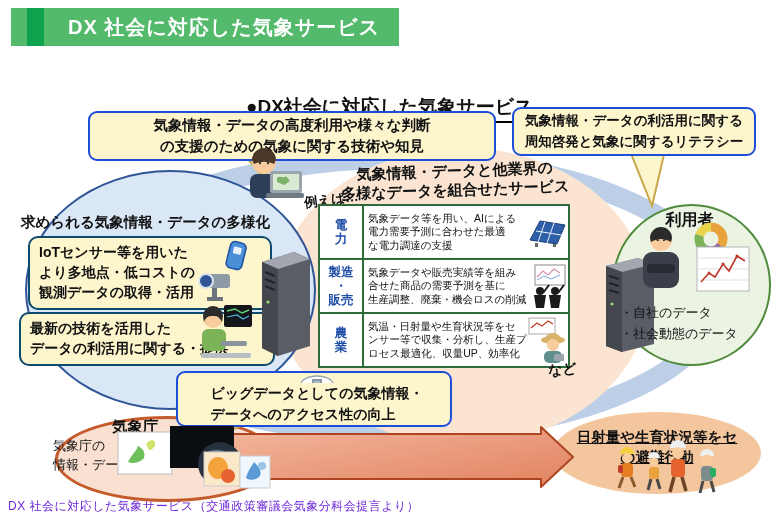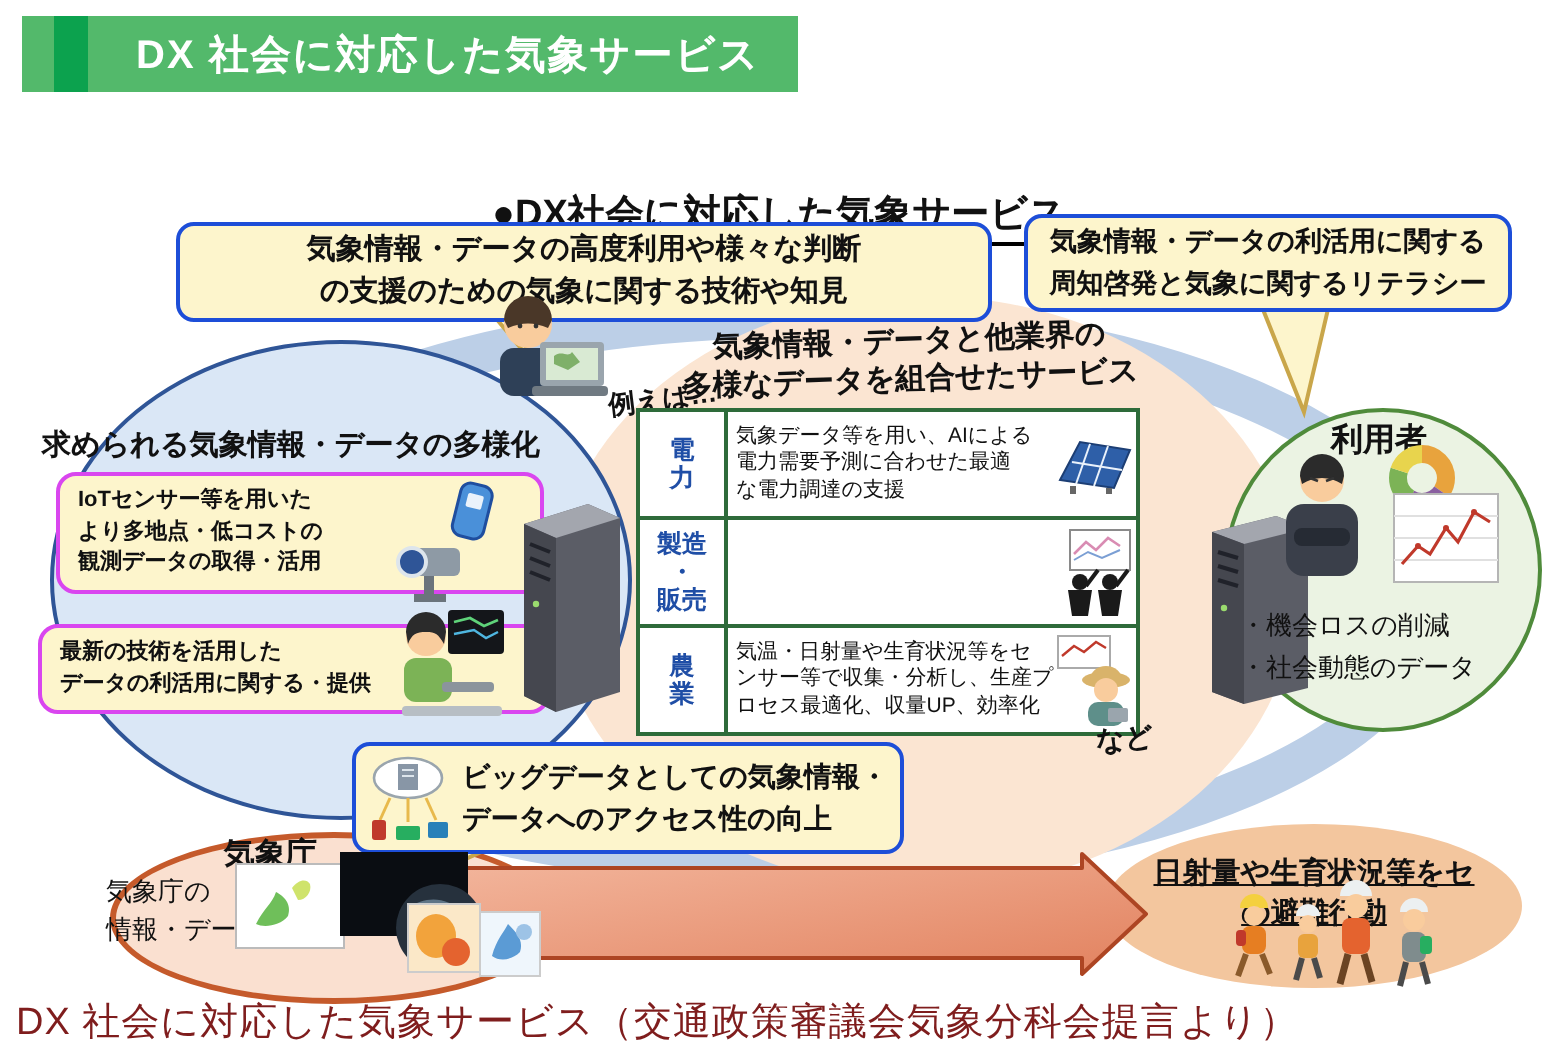--- a/index.html
+++ b/index.html
@@ -20,24 +20,24 @@
   .users-circle{left:612px;top:204px;width:155px;height:158px;background:#EBF3E3;border:2px solid #4F8B3B;}
   .jma-ellipse{left:55px;top:416px;width:218px;height:80px;background:#FAE0D0;border:3px solid #C55A2B;}
   .outcome-ellipse{left:553px;top:412px;width:208px;height:82px;background:#F3C69E;}
   
   .bubble{background:#FDF5CC;border:2px solid #1d4ed8;border-radius:9px;font-weight:bold;}
   .bubble-tech{left:88px;top:111px;width:404px;height:46px;font-size:14.5px;text-align:center;
                display:flex;align-items:center;justify-content:center;line-height:1.45;}
   .bubble-lit{left:512px;top:107px;width:240px;height:45px;font-size:13.5px;text-align:center;
               display:flex;align-items:center;justify-content:center;line-height:1.5;}
   .bubble-big{left:176px;top:371px;width:272px;height:52px;font-size:14px;line-height:1.5;
-              display:flex;align-items:center;}
+              display:flex;align-items:center;flex-direction:column;}
   .bubble-big .txt{margin-left:6px;}
-  .ybox{background:#FDF5CC;border:2px solid #d946ef;border-radius:10px;font-weight:bold;
-        font-size:11px;line-height:1.42;padding:5px 9px;}
+  .ybox{background:#FDF5CC;border:2px solid #0c4a6e;border-radius:10px;font-weight:bold;
+        font-size:14px;line-height:1.42;padding:5px 9px;}
   .iot-box{left:28px;top:236px;width:222px;}
   .fct-box{left:19px;top:312px;width:234px;}
   
   .private-title{left:66px;top:175px;font-size:16.5px;font-weight:bold;}
   .private-sub{left:21px;top:213px;font-size:14.5px;font-weight:bold;}
   
   .svc-heading{left:330px;top:161px;width:250px;text-align:center;font-size:15px;font-weight:bold;
                line-height:1.28;transform:rotate(-2deg);}
   .example-label{left:304px;top:191px;font-size:13.5px;font-weight:bold;transform:rotate(-7deg);}
   .etc-label{left:548px;top:361px;font-size:14px;font-weight:bold;transform:rotate(-5deg);}
@@ -53,21 +53,21 @@
   .users-title{left:612px;top:210px;width:155px;text-align:center;font-size:16px;font-weight:bold;}
   .users-list{left:620px;top:303px;font-size:13px;line-height:1.6;}
   
   .jma-title{left:112px;top:417px;font-size:15.5px;font-weight:bold;}
   .jma-label{left:53px;top:437px;font-size:13px;line-height:1.45;}
   
   .arrow-text{left:236px;top:438px;width:312px;font-size:13.5px;font-weight:bold;line-height:1.5;}
   
   .outcome-text{left:560px;top:427px;width:194px;text-align:center;font-size:14.5px;font-weight:bold;
                 text-decoration:underline;line-height:1.4;}
-  .caption{left:8px;top:498px;font-size:19px;color:#7f1d1d;letter-spacing:.5px;}
+  .caption{left:8px;top:498px;font-size:12px;color:#6d28d9;letter-spacing:.5px;}
   svg{display:block;}
 </style>
 </head>
 <body>
 
 <div class="canvas">
 
   <div class="abs header-bar">
     <div class="header-accent"></div>
     <div class="header-title">DX 社会に対応した気象サービス</div>
@@ -186,20 +186,23 @@
           <rect x="10" y="26" width="3" height="4" fill="#666"></rect>
             <rect x="28" y="27" width="3" height="3" fill="#666"></rect>
         </svg>
       </div>
     </div>
     <div class="svc-row">
       <div class="svc-label pl">製造
 ・
 販売</div>
       <div class="svc-desc">
+        <span class="pl">気象データや販売実績等を組み
+合せた商品の需要予測を基に
+生産調整、廃棄・機会ロスの削減</span>
         <svg class="svc-icon" width="40" height="46">
           <rect x="8" y="2" width="30" height="20" fill="#fff" stroke="#8A8A8A"></rect>
           <polyline points="10,14 16,8 21,12 27,6 33,10" fill="none" stroke="#D98CB3" stroke-width="1.3"></polyline>
           <polyline points="10,17 17,13 24,16 33,12" fill="none" stroke="#7B9FD4" stroke-width="1"></polyline>
           <circle cx="13" cy="28" r="4" fill="#1A1A1A"></circle>
             <polygon points="7,32 19,32 17,45 9,45" fill="#1A1A1A"></polygon>
           <circle cx="28" cy="28" r="4" fill="#1A1A1A"></circle>
             <polygon points="22,32 34,32 32,45 24,45" fill="#1A1A1A"></polygon>
           <line x1="16" y1="30" x2="22" y2="22" stroke="#1A1A1A" stroke-width="2"></line>
           <line x1="31" y1="30" x2="37" y2="22" stroke="#1A1A1A" stroke-width="2"></line>
@@ -247,21 +250,21 @@
   <svg class="abs" style="left:696px;top:246px;" width="54" height="46">
     <rect x="1" y="1" width="52" height="44" fill="#fff" stroke="#B5B5B5"></rect>
     <line x1="1" y1="12" x2="53" y2="12" stroke="#E0E0E0"></line>
       <line x1="1" y1="23" x2="53" y2="23" stroke="#E0E0E0"></line>
     <line x1="1" y1="34" x2="53" y2="34" stroke="#E0E0E0"></line>
     <polyline points="5,36 13,27 19,31 27,18 33,25 41,10 49,15" fill="none" stroke="#C0392B" stroke-width="1.6"></polyline>
     <circle cx="13" cy="27" r="1.5" fill="#C0392B"></circle>
       <circle cx="27" cy="18" r="1.5" fill="#C0392B"></circle>
     <circle cx="41" cy="10" r="1.5" fill="#C0392B"></circle>
   </svg>
-  <div class="abs users-list pl">・機会ロスの削減
+  <div class="abs users-list pl">・自社のデータ
 ・社会動態のデータ</div>
 
   <div class="abs bubble bubble-big">
     <svg width="42" height="46" style="margin-left:5px;">
       <ellipse cx="21" cy="13" rx="17" ry="10" fill="#fff" stroke="#9AA5AD" stroke-width="1.3"></ellipse>
       <rect x="16" y="6" width="10" height="13" fill="#8896A6"></rect>
       <line x1="18" y1="9" x2="24" y2="9" stroke="#DDE5EC"></line>
         <line x1="18" y1="12" x2="24" y2="12" stroke="#DDE5EC"></line>
       <line x1="12" y1="23" x2="7" y2="34" stroke="#E8B94C" stroke-width="1.5"></line>
       <line x1="21" y1="23" x2="21" y2="35" stroke="#E8B94C" stroke-width="1.5"></line>

